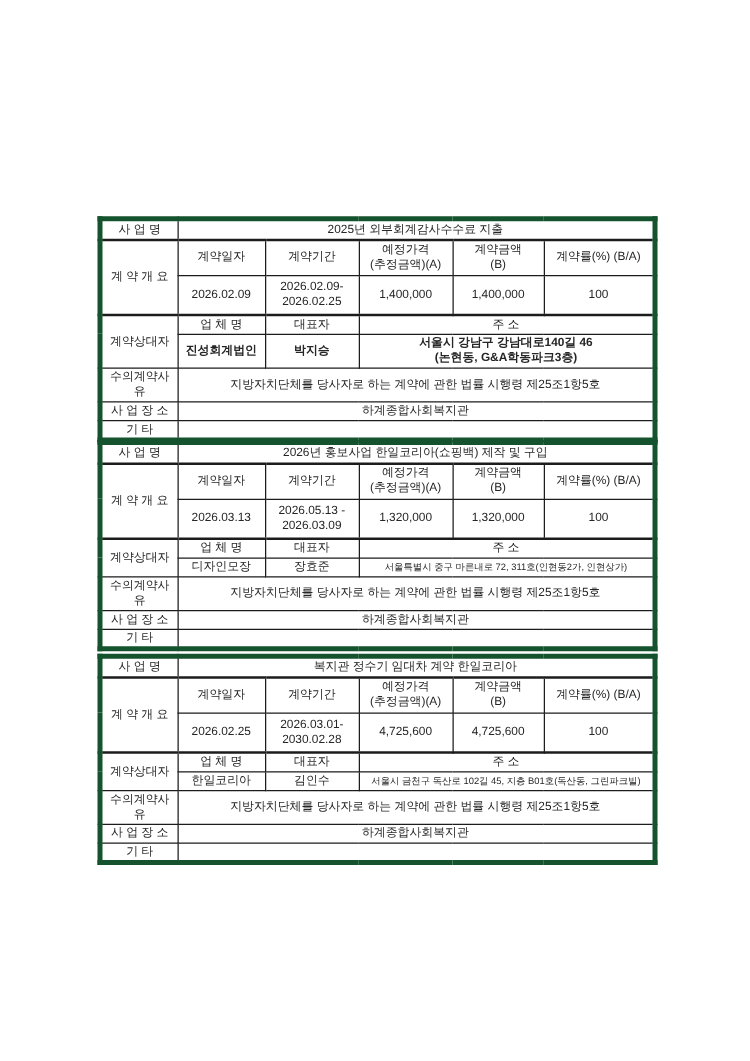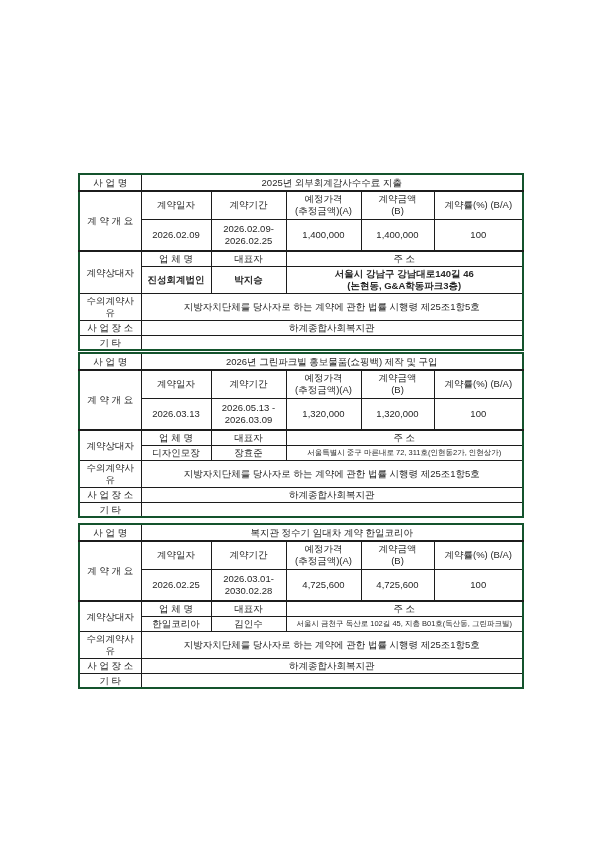--- a/index.html
+++ b/index.html
@@ -18,21 +18,21 @@
     width: 444px;
     border-collapse: collapse;
     table-layout: fixed;
     font-size: 9.5px;
     line-height: 1.25;
   }
   table.contract.t1 { top: 173px; }
   table.contract.t2 { top: 352px; }
   table.contract.t3 { top: 523px; }
 
-  table.contract { border: 2px solid #14532d; }
+  table.contract { border: 4px solid #14532d; }
   table.contract td {
     border: 1px solid #1c1c1c;
     padding: 1px 2px;
     text-align: center;
     vertical-align: middle;
     white-space: pre-line;
     overflow: hidden;
   }
   tr.thick td { border-top-width: 2px; }
 
@@ -118,21 +118,21 @@
       <col style="width:62px">
         <col style="width:70px">
         <col style="width:75px">
       <col style="width:75px">
         <col style="width:73px">
         <col style="width:89px">
     </colgroup>
     <tbody>
         <tr class="h1">
       <td>사 업 명</td>
-      <td colspan="5">2026년 그린파크빌 홍보물품(쇼핑백) 제작 및 구입</td>
+      <td colspan="5">2026년 홍보사업 한일코리아(쇼핑백) 제작 및 구입</td>
     </tr>
     <tr class="h2 thick">
       <td rowspan="2">계 약 개 요</td>
       <td>계약일자</td>
       <td>계약기간</td>
       <td>예정가격
 (추정금액)(A)</td>
       <td>계약금액
 (B)</td>
       <td>계약률(%) (B/A)</td>

